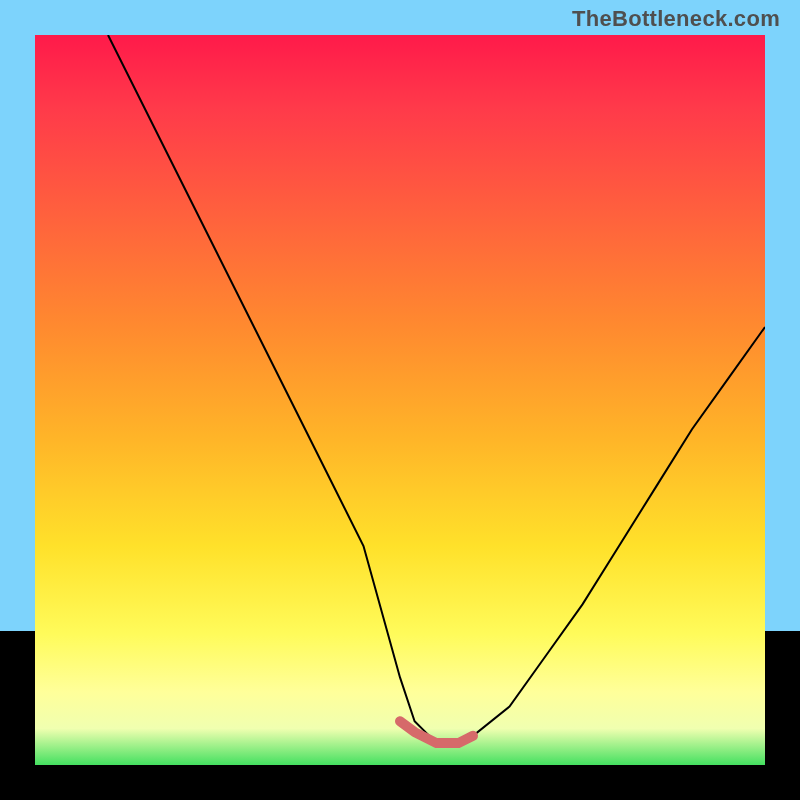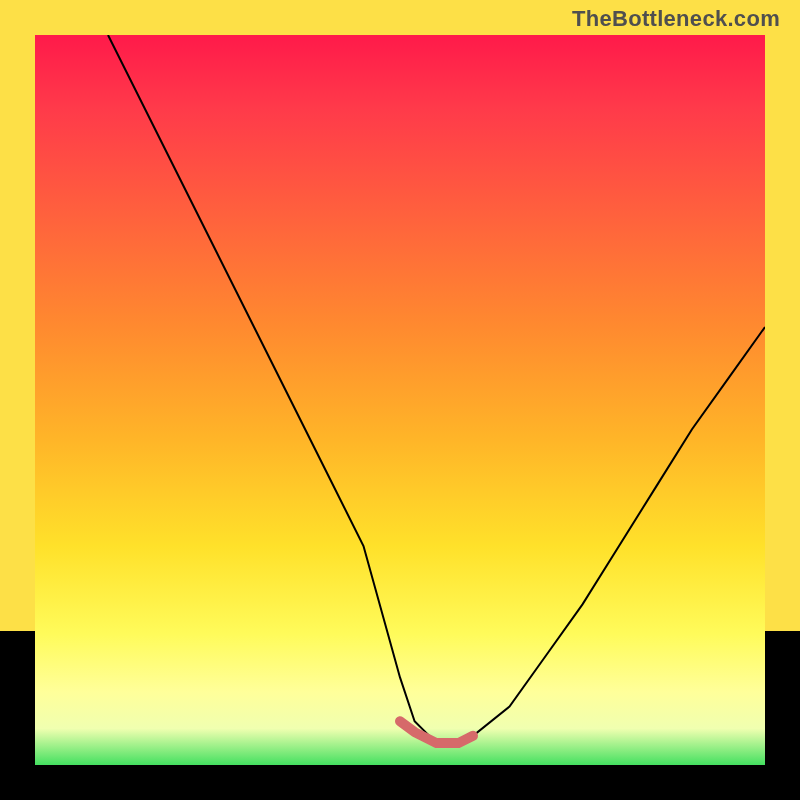--- a/index.html
+++ b/index.html
@@ -8,21 +8,21 @@
     width: 800px;
     height: 800px;
     overflow: hidden;
     background: #000;
     font-family: Arial, Helvetica, sans-serif;
   }
   .frame {
     position: relative;
     width: 800px;
     height: 631px;
-    background: #fde047;
+    background: #7dd3fc;
   }
   .plot-area {
     position: absolute;
     left: 35px;
     top: 35px;
     width: 730px;
     height: 730px;
     
     background: linear-gradient(
       to bottom,

